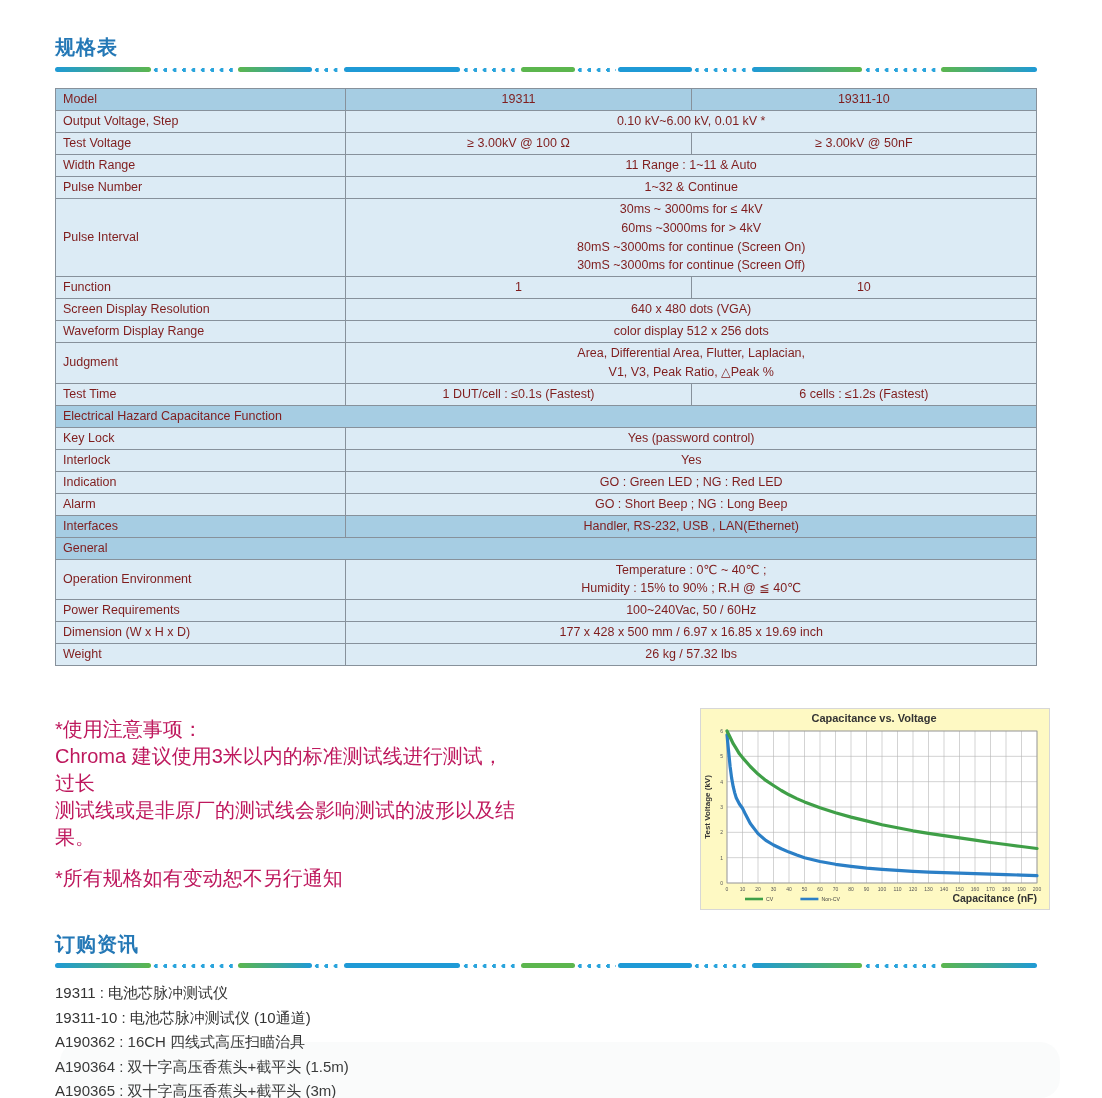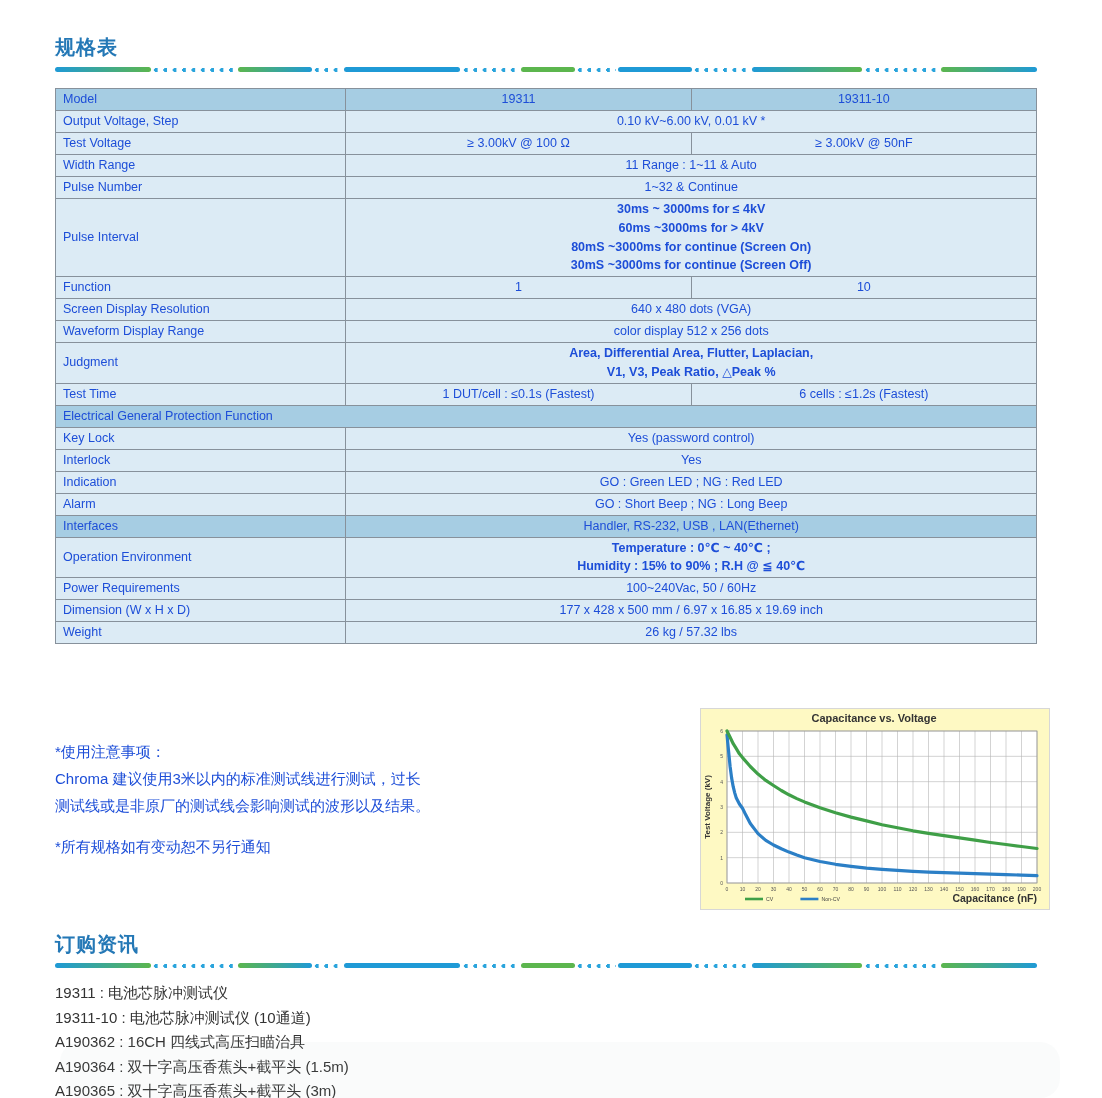--- a/index.html
+++ b/index.html
@@ -13,28 +13,28 @@
   
   .divider{left:55px;width:982px;height:7px;display:flex;align-items:center;justify-content:space-between;}
   .dv-bar{height:5px;border-radius:3px;display:inline-block;}
   .dv-dots{height:6px;display:inline-block;
      background-image:radial-gradient(circle 2px at 4px 3px,#2aa4dc 1.9px,rgba(0,0,0,0) 2.1px);
      background-size:9.4px 6px;background-repeat:repeat-x;}
 
   
   table.spec{border-collapse:collapse;width:982px;table-layout:fixed;}
   table.spec td{border:1.6px solid #87919b;background:#dcebf5;font-size:12.5px;
-      color:#1d4ed8;padding:1px 6px;line-height:1.5;text-align:center;height:19px;
+      color:#7f1d1d;padding:1px 6px;line-height:1.5;text-align:center;height:19px;
       overflow:hidden;}
   table.spec td.lbl{text-align:left;padding-left:7px;}
   table.spec tr.hdr td{background:#a6cde3;}
-  table.spec .cl{display:block;font-weight:bold;}
-
-  
-  .notes{left:55px;top:716px;width:460px;font-size:15px;line-height:27px;color:#1d4ed8;margin-top:22px;}
+  table.spec .cl{display:block;}
+
+  
+  .notes{left:55px;top:716px;width:460px;font-size:20px;line-height:27px;color:#be185d;}
   .notes .gap{height:14px;}
 
   
   .chartbox{left:700px;top:708px;width:348px;height:200px;background:#fef9c3;
      border:1px solid #d7d7d7;}
   .chartbox svg{display:block;}
 
   
   .order-list{left:55px;top:981px;font-size:15px;line-height:24.5px;color:#333;}
 
@@ -119,41 +119,44 @@
           <span class="cl">Area, Differential Area, Flutter, Laplacian,</span>
           <span class="cl">V1, V3, Peak Ratio, △Peak %</span>
         </td>
       </tr>
       <tr>
         <td class="lbl">Test Time</td>
         <td class="val">1 DUT/cell : ≤0.1s (Fastest)</td>
         <td class="val">6 cells : ≤1.2s (Fastest)</td>
       </tr>
       <tr class="hdr">
-        <td colspan="3" class="lbl">Electrical General Protection Function</td>
+        <td colspan="3" class="lbl">Electrical Hazard Capacitance Function</td>
       </tr>
       <tr>
         <td class="lbl">Key Lock</td>
         <td colspan="2" class="val">Yes (password control)</td>
       </tr>
       <tr>
         <td class="lbl">Interlock</td>
         <td colspan="2" class="val">Yes</td>
       </tr>
       <tr>
         <td class="lbl">Indication</td>
         <td colspan="2" class="val">GO : Green LED ; NG : Red LED</td>
       </tr>
       <tr>
         <td class="lbl">Alarm</td>
         <td colspan="2" class="val">GO : Short Beep ; NG : Long Beep</td>
       </tr>
       <tr class="hdr">
         <td class="lbl">Interfaces</td>
         <td colspan="2" class="val">Handler, RS-232, USB , LAN(Ethernet)</td>
+      </tr>
+      <tr class="hdr">
+        <td colspan="3" class="lbl">General</td>
       </tr>
       <tr>
         <td class="lbl">Operation Environment</td>
         <td colspan="2" class="val">
           <span class="cl">Temperature : 0℃ ~ 40℃ ;</span>
           <span class="cl">Humidity : 15% to 90% ; R.H @ ≦ 40℃</span>
         </td>
       </tr>
       <tr>
         <td class="lbl">Power Requirements</td>

